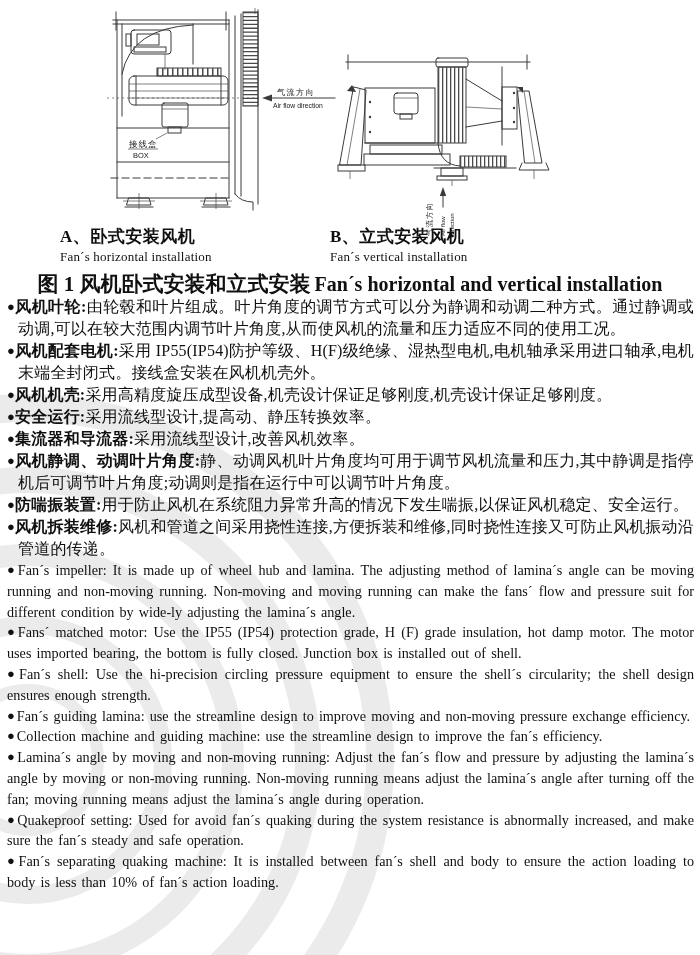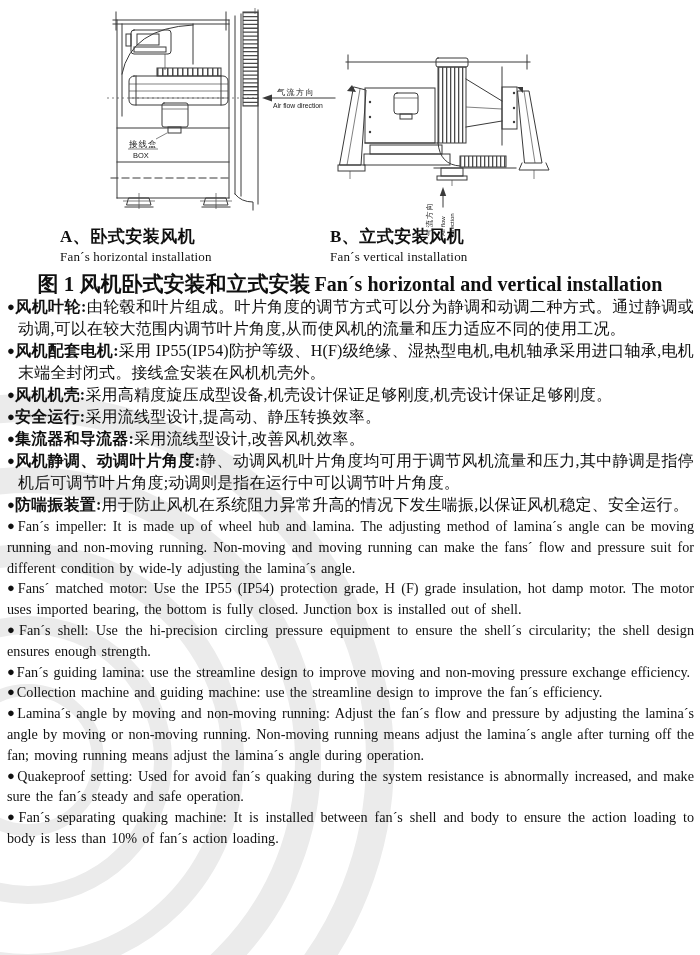--- a/index.html
+++ b/index.html
@@ -195,20 +195,21 @@
 
 <div class="textbody">
 
   <p class="cb"><span class="dot">●</span><b>风机叶轮:</b><span>由轮毂和叶片组成。叶片角度的调节方式可以分为静调和动调二种方式。通过静调或动调,可以在较大范围内调节叶片角度,从而使风机的流量和压力适应不同的使用工况。</span></p>
   <p class="cb"><span class="dot">●</span><b>风机配套电机:</b><span>采用 IP55(IP54)防护等级、H(F)级绝缘、湿热型电机,电机轴承采用进口轴承,电机末端全封闭式。接线盒安装在风机机壳外。</span></p>
   <p class="cb"><span class="dot">●</span><b>风机机壳:</b><span>采用高精度旋压成型设备,机壳设计保证足够刚度,机壳设计保证足够刚度。</span></p>
   <p class="cb"><span class="dot">●</span><b>安全运行:</b><span>采用流线型设计,提高动、静压转换效率。</span></p>
   <p class="cb"><span class="dot">●</span><b>集流器和导流器:</b><span>采用流线型设计,改善风机效率。</span></p>
   <p class="cb"><span class="dot">●</span><b>风机静调、动调叶片角度:</b><span>静、动调风机叶片角度均可用于调节风机流量和压力,其中静调是指停机后可调节叶片角度;动调则是指在运行中可以调节叶片角度。</span></p>
   <p class="cb"><span class="dot">●</span><b>防喘振装置:</b><span>用于防止风机在系统阻力异常升高的情况下发生喘振,以保证风机稳定、安全运行。</span></p>
+  <p class="cb"><span class="dot">●</span><b>风机拆装维修:</b><span>风机和管道之间采用挠性连接,方便拆装和维修,同时挠性连接又可防止风机振动沿管道的传递。</span></p>
 
   <p class="eb"><span class="dot">●</span><span>Fan´s impeller:</span><span> It is made up of wheel hub and lamina. The adjusting method of lamina´s angle can be moving running and non-moving running. Non-moving and moving running can make the fans´ flow and pressure suit for different condition by wide-ly adjusting the lamina´s angle.</span></p>
   <p class="eb"><span class="dot">●</span><span>Fans´ matched motor:</span><span> Use the IP55 (IP54) protection grade, H (F) grade insulation, hot damp motor. The motor uses imported bearing, the bottom is fully closed. Junction box is installed out of shell.</span></p>
   <p class="eb"><span class="dot">●</span><span>Fan´s shell:</span><span> Use the hi-precision circling pressure equipment to ensure the shell´s circularity; the shell design ensures enough strength.</span></p>
   <p class="eb"><span class="dot">●</span><span>Fan´s guiding lamina:</span><span> use the streamline design to improve moving and non-moving pressure exchange efficiency.</span></p>
   <p class="eb"><span class="dot">●</span><span>Collection machine and guiding machine:</span><span> use the streamline design to improve the fan´s efficiency.</span></p>
   <p class="eb"><span class="dot">●</span><span>Lamina´s angle by moving and non-moving running:</span><span> Adjust the fan´s flow and pressure by adjusting the lamina´s angle by moving or non-moving running. Non-moving running means adjust the lamina´s angle after turning off the fan; moving running means adjust the lamina´s angle during operation.</span></p>
   <p class="eb"><span class="dot">●</span><span>Quakeproof setting:</span><span> Used for avoid fan´s quaking during the system resistance is abnormally increased, and make sure the fan´s steady and safe operation.</span></p>
   <p class="eb"><span class="dot">●</span><span>Fan´s separating quaking machine:</span><span> It is installed between fan´s shell and body to ensure the action loading to body is less than 10% of fan´s action loading.</span></p>
 

